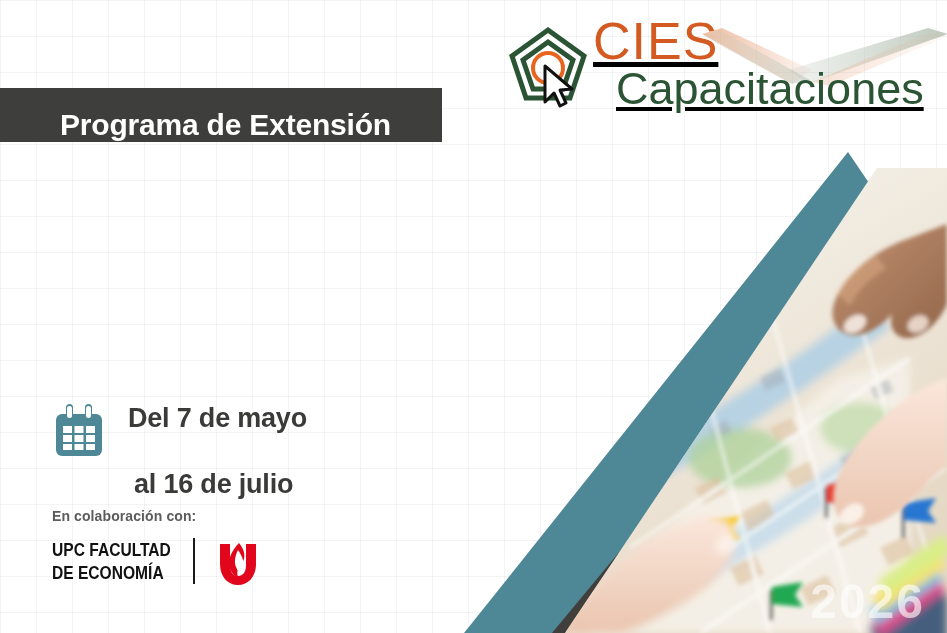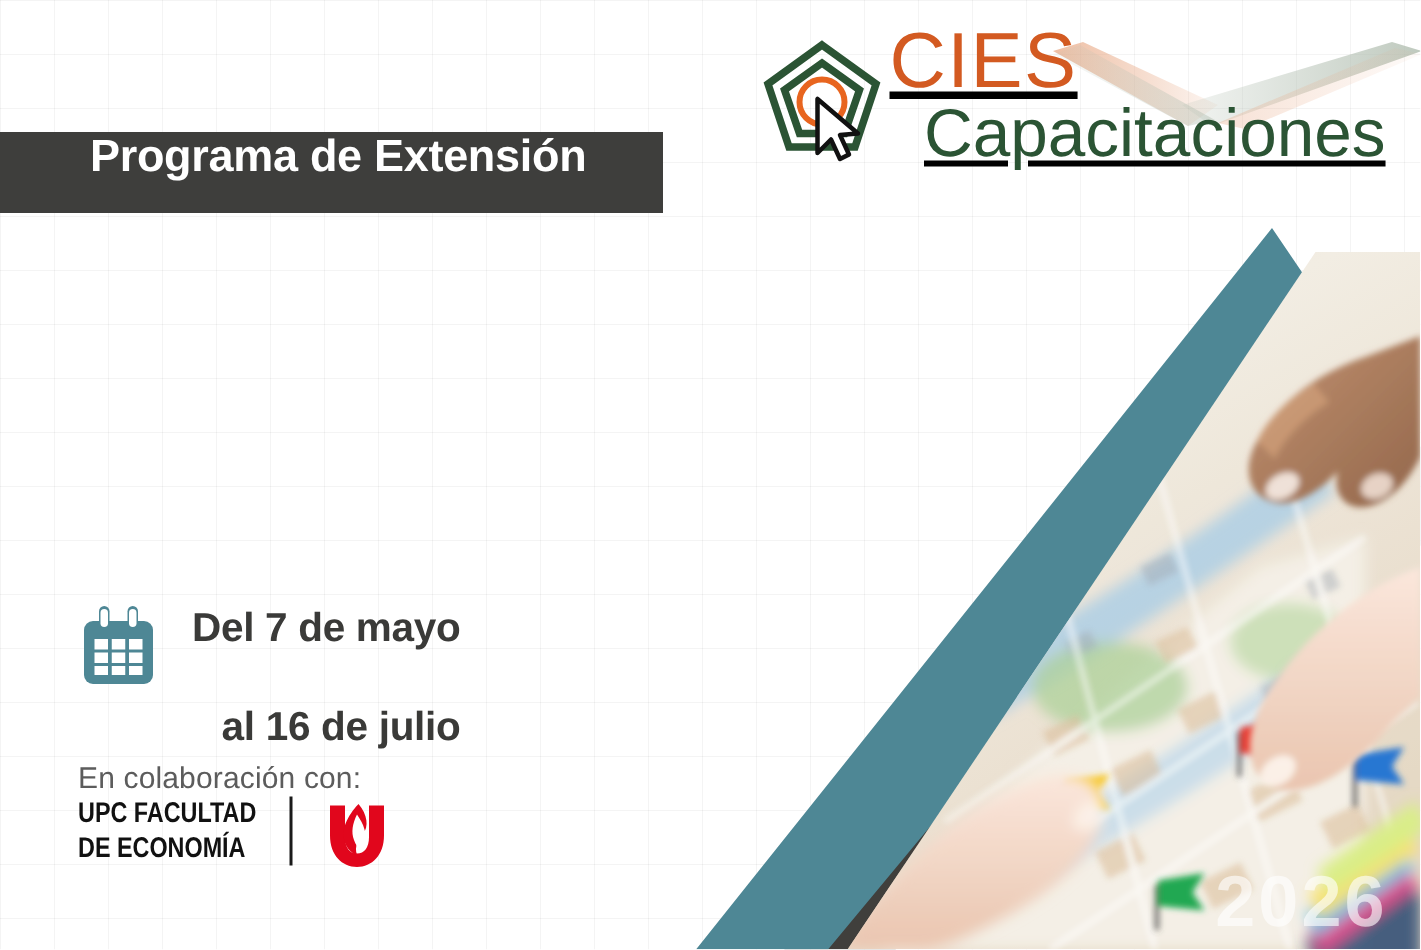--- a/index.html
+++ b/index.html
@@ -42,21 +42,21 @@
     color:#2B5434; line-height:50px;
     font-family:"Liberation Sans", sans-serif;
     margin-left:23px;
   }
 
   
   #eyebrow {
     position:absolute; left:0; top:88px;
     width:442px; height:54px;
     background:#3E3E3C;
-    display:flex; align-items:flex-start;
+    display:flex; align-items:flex-end;
   }
   #eyebrow-label {
     color:#ffffff; font-size:30px; font-weight:bold;
     padding-left:60px; letter-spacing:-0.2px;
     font-family:"Liberation Sans", sans-serif;
   }
 
   
   #title-block {
     position:absolute; left:0; top:142px;
@@ -68,36 +68,36 @@
     color:#ffffff; font-weight:bold;
     font-size:45px; line-height:56px;
     letter-spacing:-0.5px;
     font-family:"Liberation Sans", sans-serif;
     transform:scaleX(0.95); transform-origin:left center;
   }
 
   
   #date-row {
     position:absolute; left:50px; top:398px;
-    display:flex; align-items:flex-start; gap:20px;text-align:right;
+    display:flex; align-items:flex-start; gap:20px;
   }
   #cal-icon { width:58px; height:58px; flex:none; margin-top:4px; }
   #date-text { padding-top:2px; }
   .date-line {
     color:#3A3A38; font-weight:bold; font-size:27px;
     line-height:36px; letter-spacing:-0.2px;
     font-family:"Liberation Sans", sans-serif;
   }
   .date-line.second { padding-left:6px;margin-top:30px; }
 
   
   #collab { position:absolute; left:52px; top:508px; }
   #collab-label {
-    color:#5C5C5C; font-size:20px; font-weight:400;
-    letter-spacing:0.1px; 
+    color:#5C5C5C; font-size:14px; font-weight:700;
+    letter-spacing:0.1px; margin-bottom:14px;
     font-family:"Liberation Sans", sans-serif;
   }
   #collab-row { display:flex; align-items:flex-start; gap:18px; }
   #upc-text {
     color:#111111; font-weight:bold; font-size:19px;
     line-height:23px; letter-spacing:0px;
     transform:scaleX(0.82); transform-origin:left center;
     white-space:nowrap;
     font-family:"Liberation Sans", sans-serif;
   }

